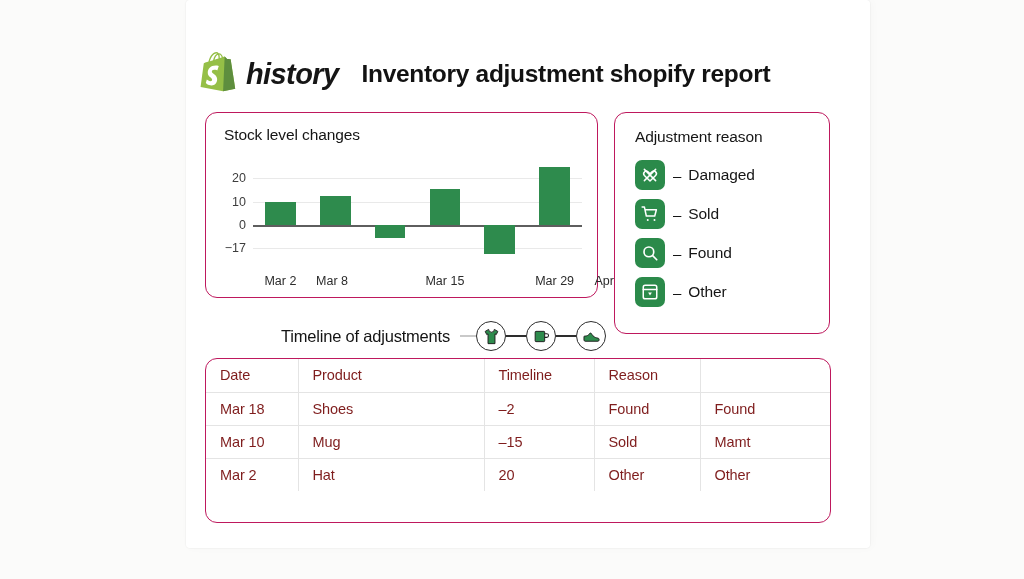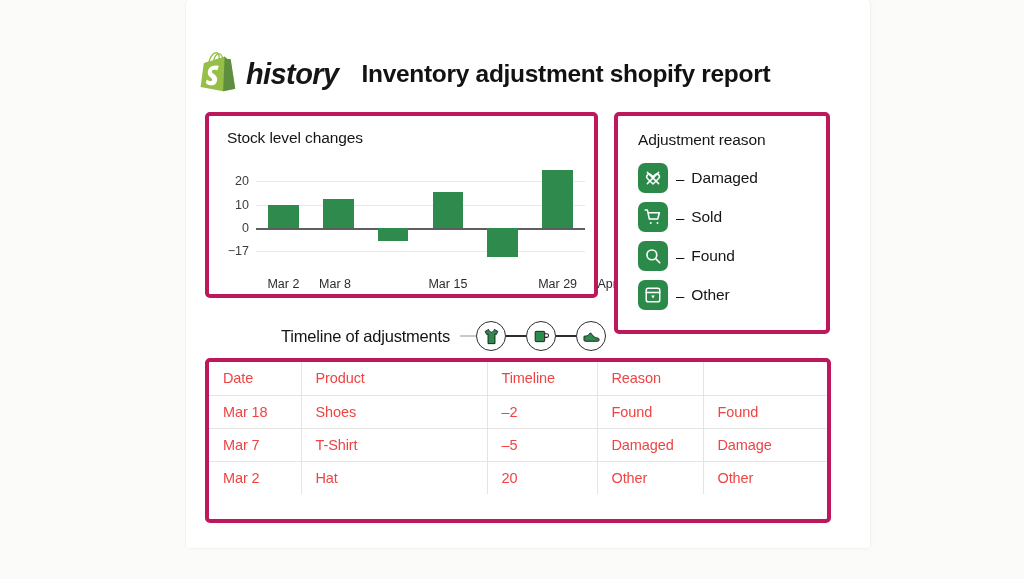--- a/index.html
+++ b/index.html
@@ -63,22 +63,22 @@
     letter-spacing: -0.3px;
     color: #121212;
     margin-left: 23px;
     white-space: nowrap;
   }
 
   
   .card {
     position: absolute;
     background: #ffffff;
-    border: 4px solid #be185d;
-    border-radius: 5px;
+    border: 1px solid #be185d;
+    border-radius: 12px;
   }
 
   
   .chart-card { left: 205px; top: 112px; width: 393px; height: 186px; }
   .chart-title {
     position: absolute;
     left: 18px; top: 13px;
     font-size: 15.5px;
     font-weight: normal;
     color: #151515;
@@ -221,21 +221,21 @@
     table-layout: fixed;
   }
   th, td {
     border-right: 1px solid #e4e4e4;
     border-bottom: 1px solid #e4e4e4;
     height: 33px;
     padding: 0 14px;
     font-size: 14.5px;
     font-weight: normal;
     text-align: left;
-    color: #ef4444;
+    color: #7f1d1d;
     letter-spacing: -0.1px;
     white-space: nowrap;
     overflow: hidden;
   }
   tr:last-child td { border-bottom: none; }
   th:last-child, td:last-child { border-right: none; }
   .col-date     { width: 92px; }
   .col-product  { width: 186px; }
   .col-quantity { width: 110px; }
   .col-reason   { width: 106px; }
@@ -386,25 +386,25 @@
       </thead>
       <tbody id="table-body">
           <tr>
             <td>Mar 18</td>
             <td>Shoes</td>
             <td>–2</td>
             <td>Found</td>
             <td>Found</td>
           </tr>
           <tr>
-            <td>Mar 7</td>
-            <td>T-Shirt</td>
-            <td>–5</td>
-            <td>Damaged</td>
-            <td>Damage</td>
+            <td>Mar 10</td>
+            <td>Mug</td>
+            <td>–15</td>
+            <td>Sold</td>
+            <td>Mamt</td>
           </tr>
           <tr>
             <td>Mar 2</td>
             <td>Hat</td>
             <td>20</td>
             <td>Other</td>
             <td>Other</td>
           </tr>
         </tbody>
     </table>

